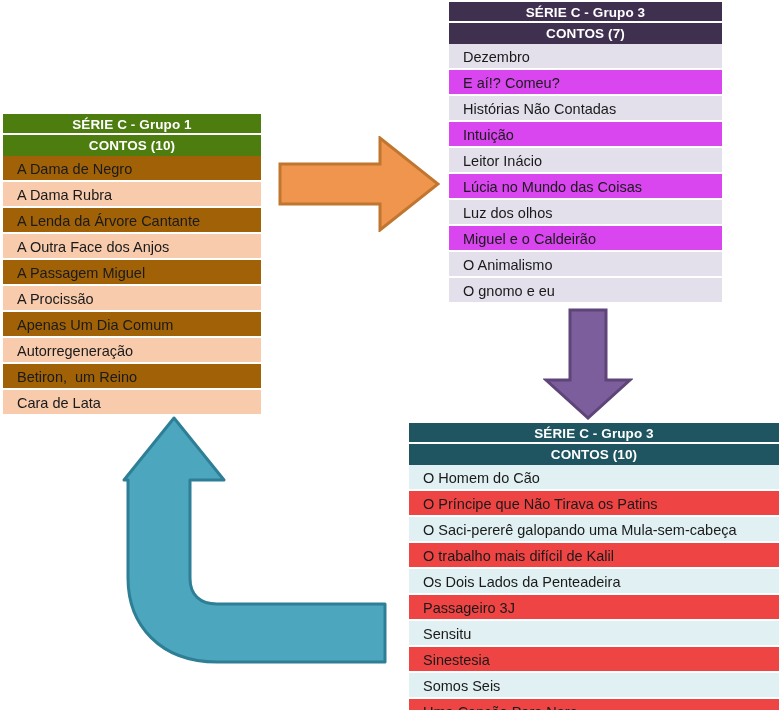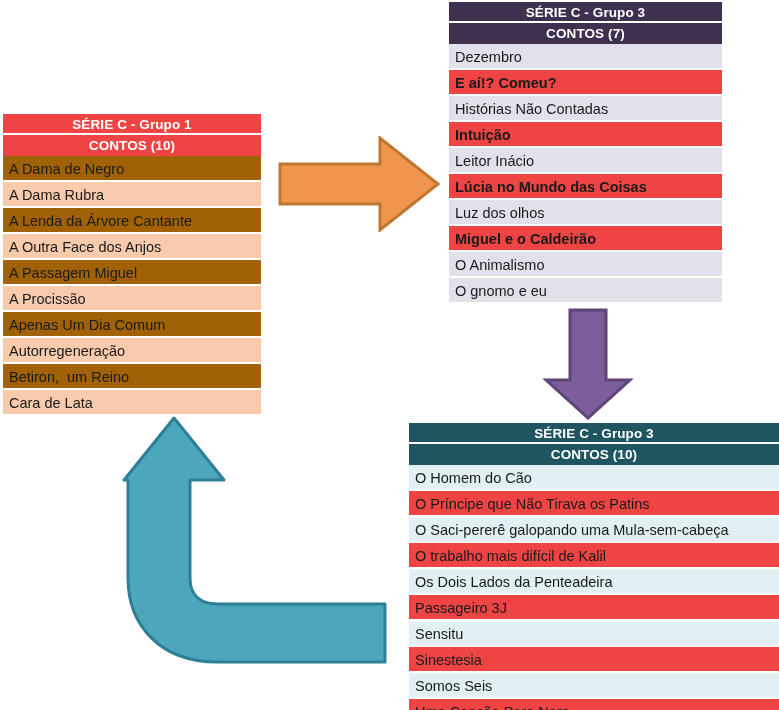--- a/index.html
+++ b/index.html
@@ -11,33 +11,33 @@
   }
   .table{position:absolute;box-sizing:border-box;}
   .hdr{
     color:#ffffff;font-weight:bold;text-align:center;font-size:13.5px;
     line-height:21px;height:21px;letter-spacing:.1px;
     box-sizing:border-box;
   }
   .hdr.title{border-bottom:2px solid #ffffff;}
   .row{
     font-size:14.5px;line-height:26px;height:26px;
-    padding-left:6px;color:#1a1a1a;box-sizing:border-box;
+    padding-left:14px;color:#1a1a1a;box-sizing:border-box;
     border-bottom:2px solid #ffffff;white-space:pre;overflow:hidden;
   }
   
   #g1{left:3px;top:114px;width:258px;}
-  #g1 .hdr{background:#ef4444;}
+  #g1 .hdr{background:#4d7c0f;}
   #g1 .row.a{background:#a16207;}
   #g1 .row.b{background:#F8CBAD;}
   
   #g2{left:449px;top:2px;width:273px;}
   #g2 .hdr{background:#403050;}
   #g2 .row.a{background:#E3E0EC;}
-  #g2 .row.b{background:#ef4444;font-weight:bold;}
+  #g2 .row.b{background:#d946ef;}
   
   #g3{left:409px;top:423px;width:370px;}
   #g3 .hdr{background:#1E5560;text-align:center;}
   #g3 .row.a{background:#E1F0F2;}
   #g3 .row.b{background:#ef4444;}
   .arrow{position:absolute;}
   #arrow-right{left:278px;top:136px;width:162px;height:96px;}
   #arrow-down{left:543px;top:308px;width:90px;height:112px;}
   #arrow-uturn{left:122px;top:400px;width:265px;height:265px;}
 </style>

